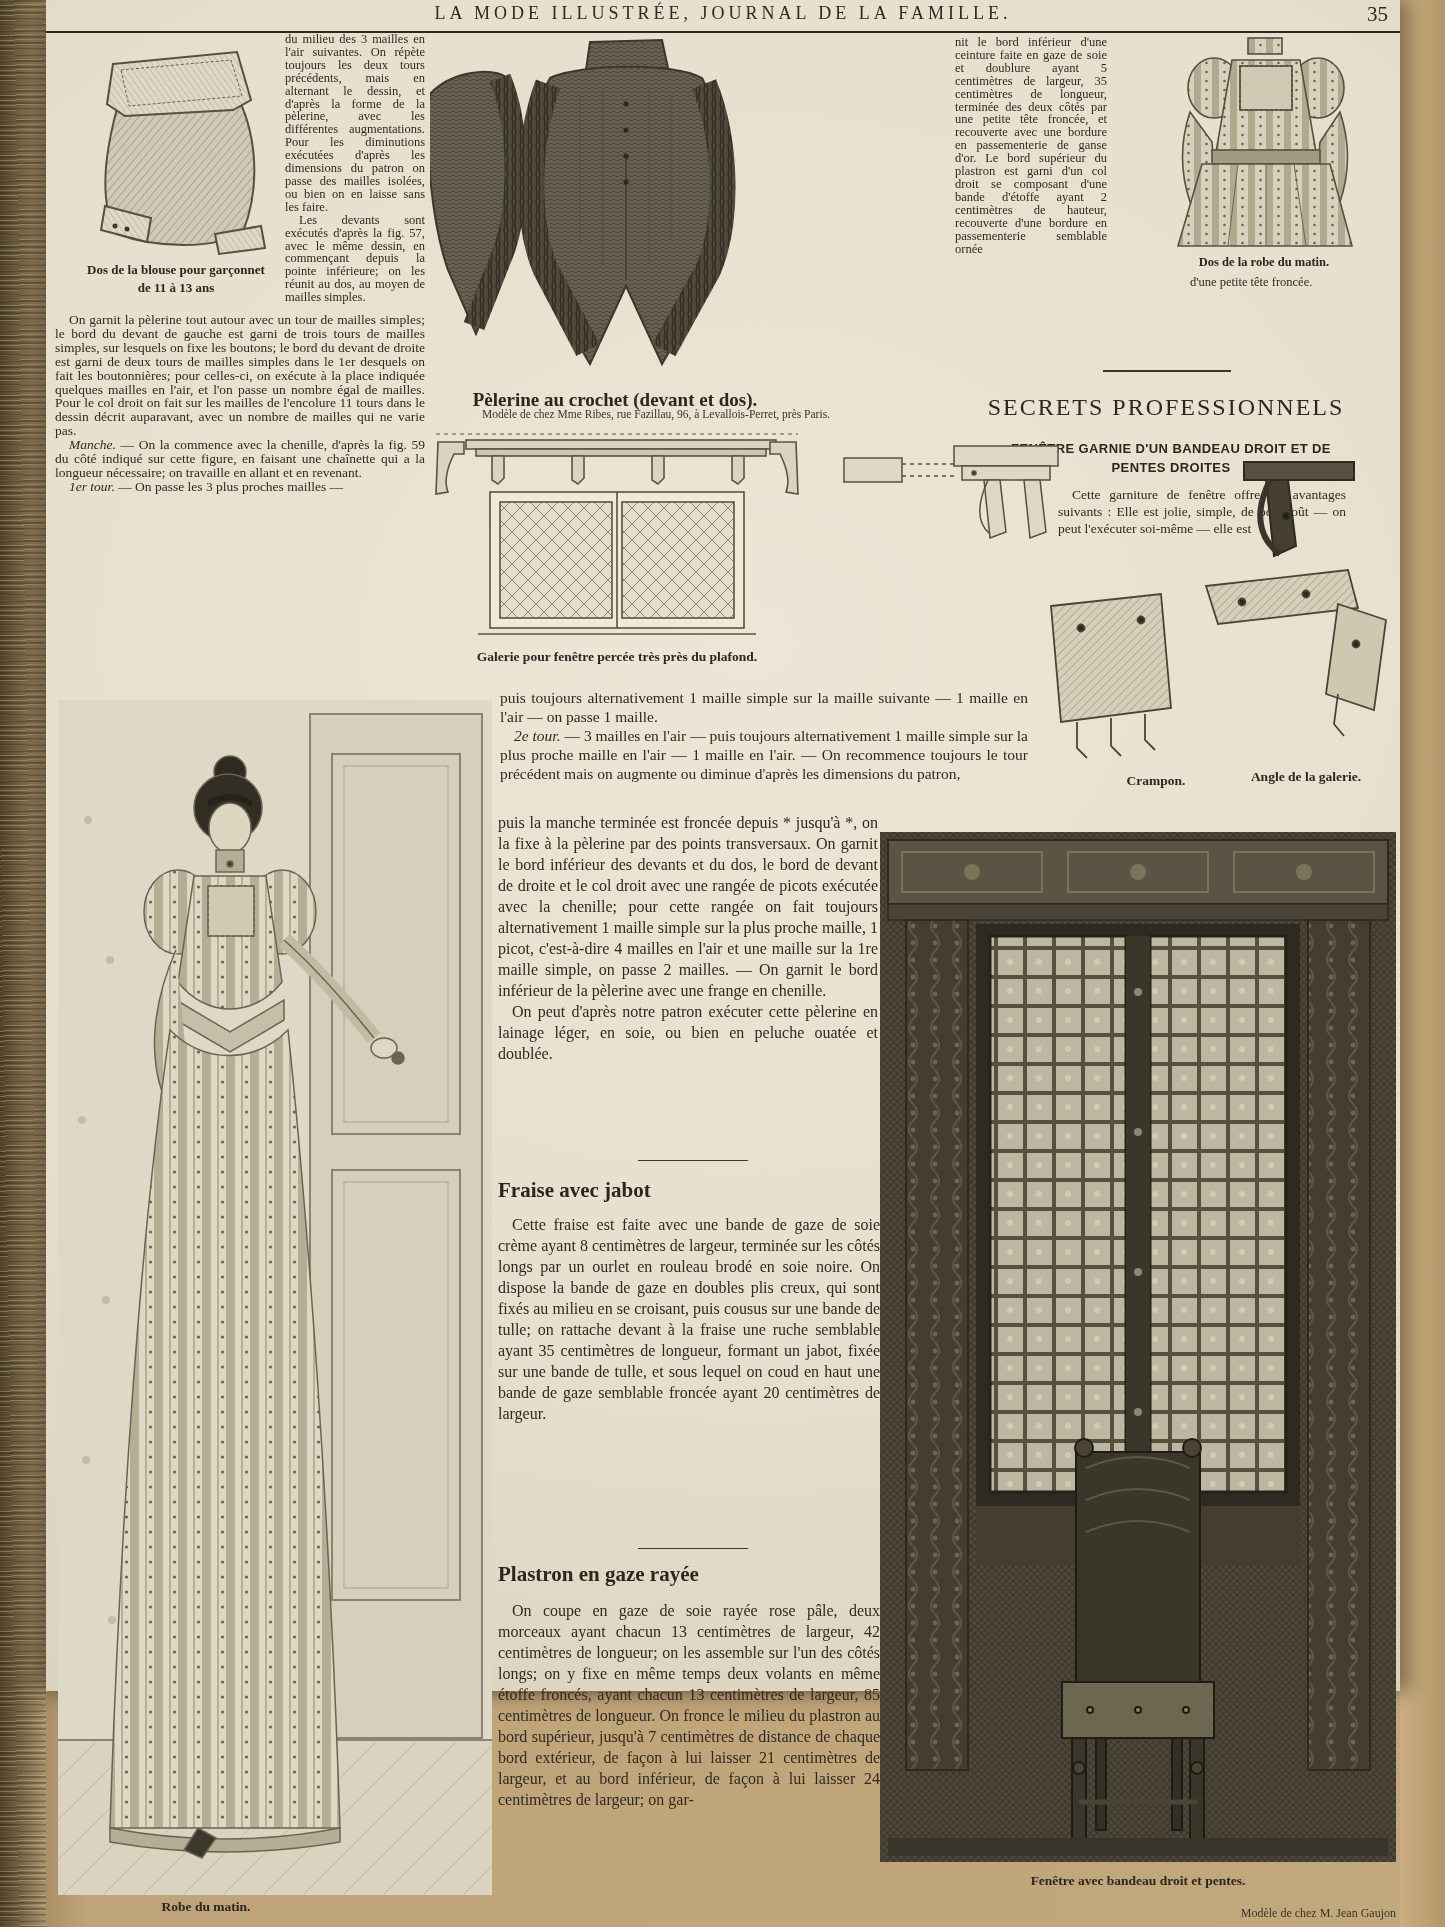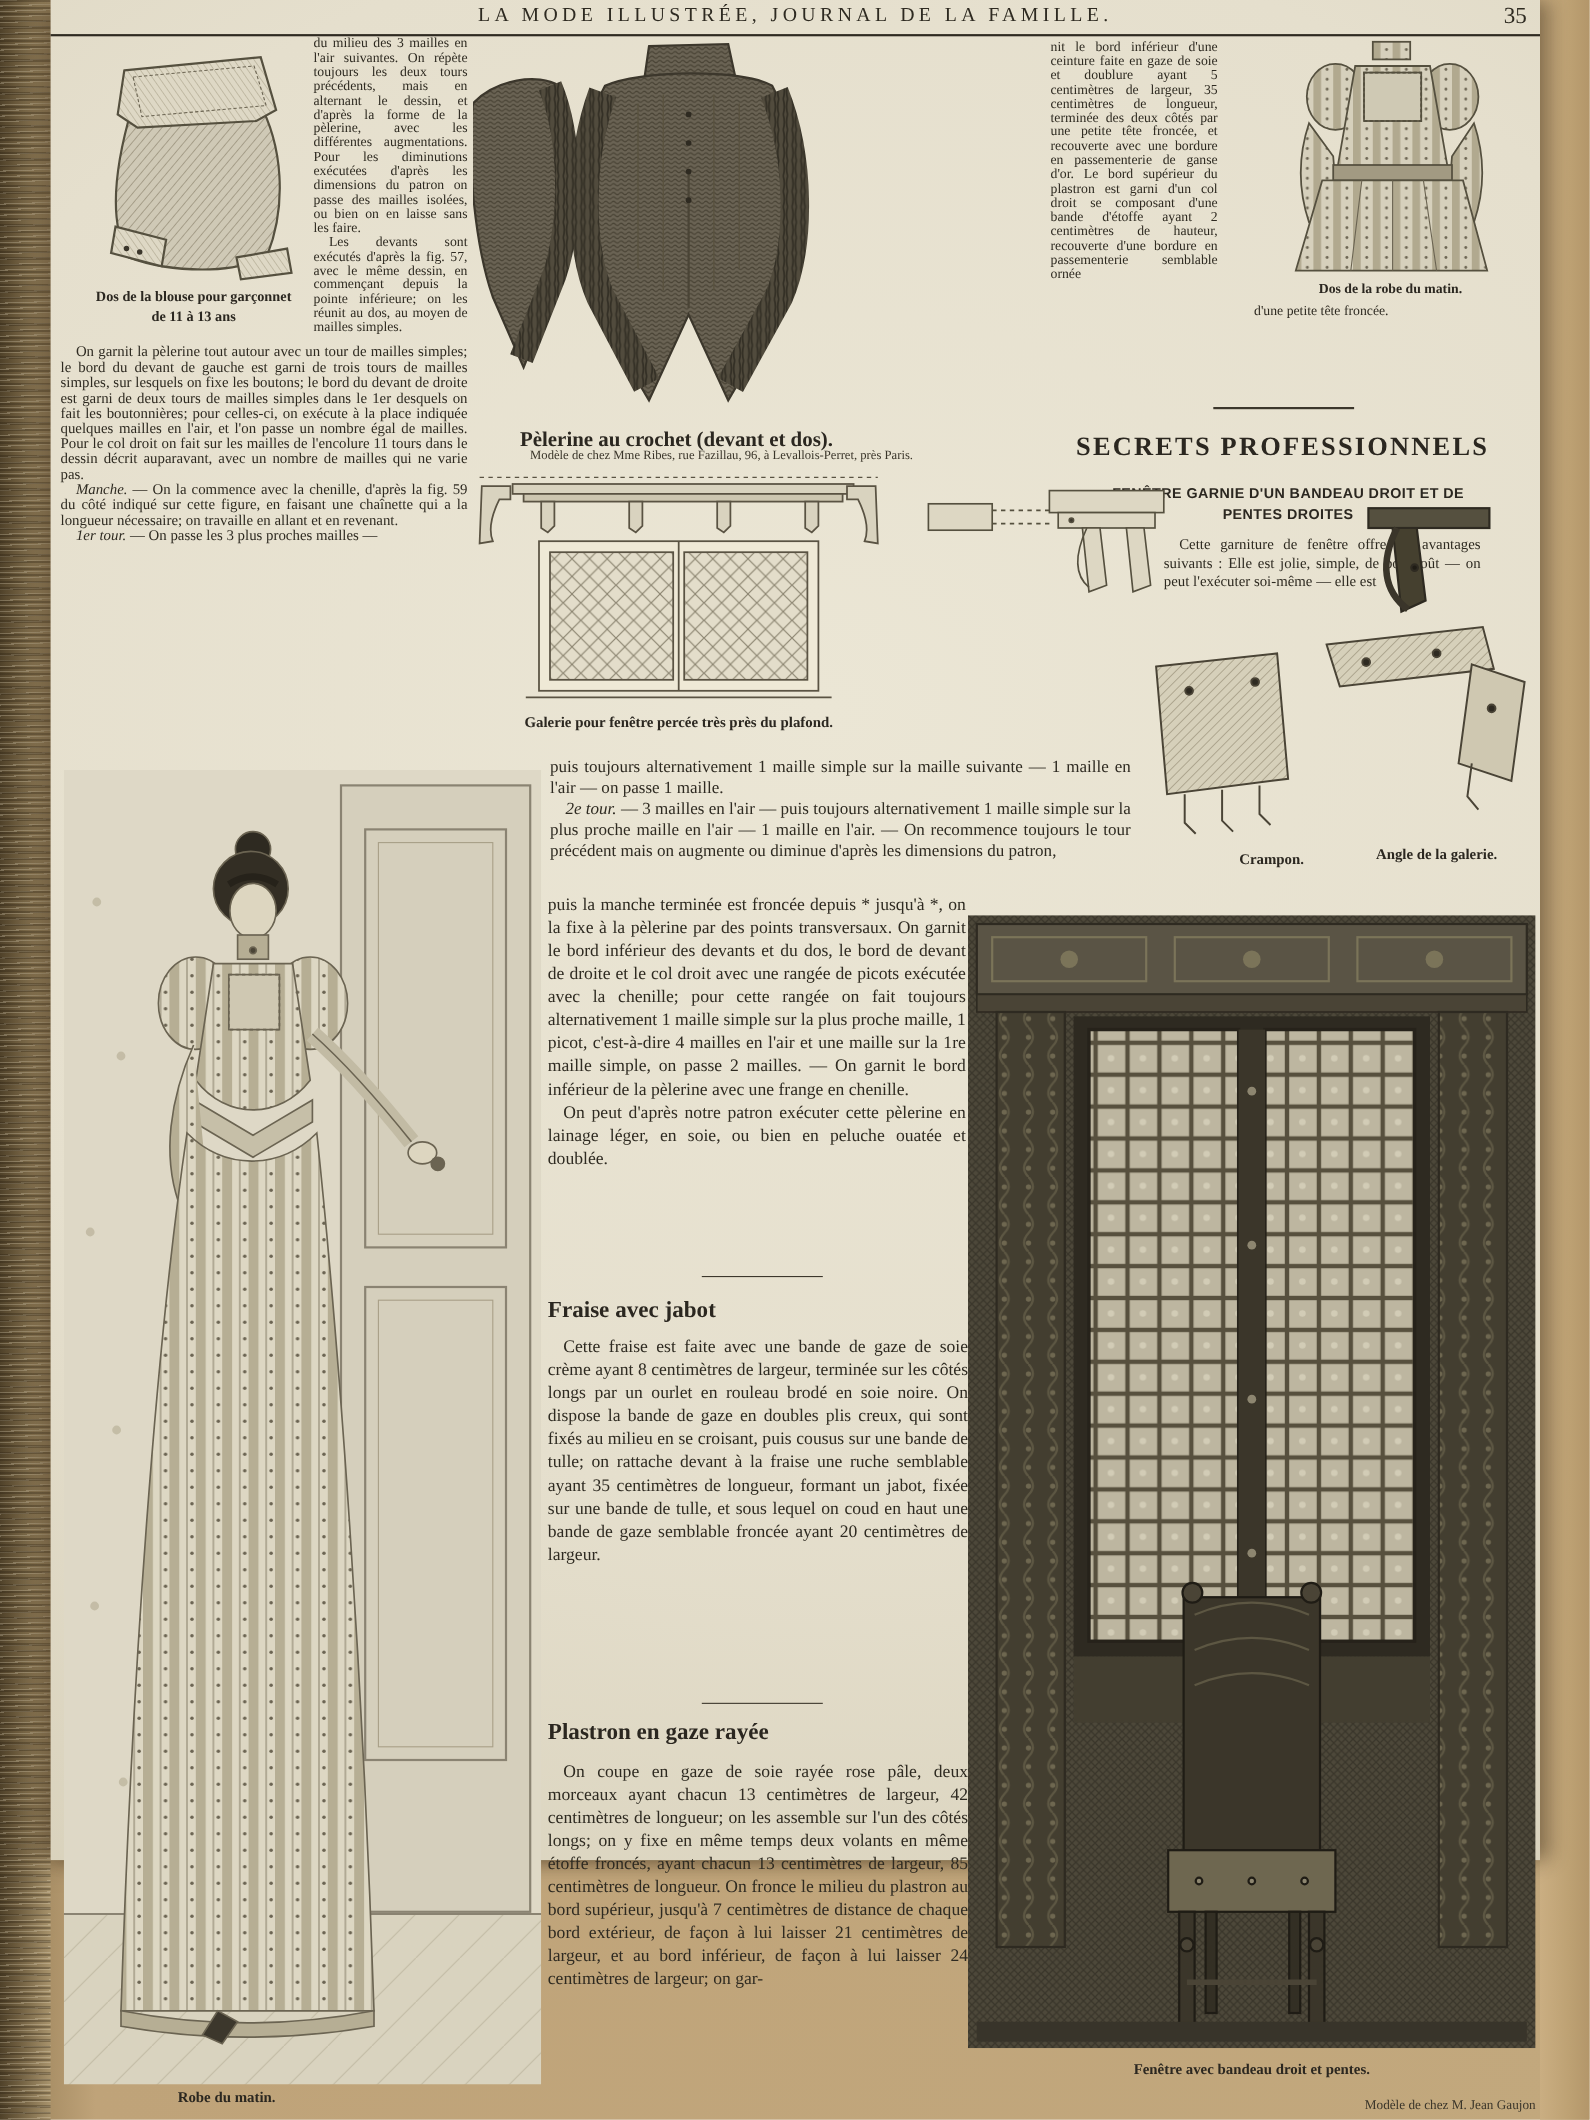--- a/index.html
+++ b/index.html
@@ -30,21 +30,21 @@
   .t p.ni{text-indent:0;}
   .cap{position:absolute;color:#2b2720;text-align:center;font-weight:bold;line-height:1.3;}
   .capsm{position:absolute;color:#3a352a;text-align:right;font-weight:normal;}
   .rule{position:absolute;border-top:2px solid #3c372c;}
   .hdr{
     position:absolute;left:0;top:3px;width:100%;text-align:center;
     font-size:18px;letter-spacing:4px;color:#2e2a21;
   }
   .pgnum{position:absolute;right:12px;top:2px;font-size:21px;color:#2e2a21;}
   .hdr-rule{position:absolute;left:0;top:31px;width:100%;border-top:2px solid #2e2a21;}
-  .h-secrets{position:absolute;text-align:center;font-size:24px;letter-spacing:2px;color:#2b2720;font-weight:bold;}
+  .h-secrets{position:absolute;text-align:center;font-size:24px;letter-spacing:2px;color:#2b2720;}
   .h-sub{
     position:absolute;text-align:center;color:#2b2720;
     font-family:"Liberation Sans", sans-serif;font-weight:bold;font-size:13px;letter-spacing:.4px;line-height:1.45;
   }
   .h-art{position:absolute;text-align:left;font-weight:bold;font-size:21px;color:#2b2720;}
   .illo{position:absolute;}
   i{font-style:italic;}
 </style>
 </head>
 <body>
@@ -146,21 +146,21 @@
       <rect x="190" y="74" width="112" height="116" fill="url(#lat)"></rect>
       <line x1="185" y1="64" x2="185" y2="200"></line>
       <line x1="46" y1="206" x2="324" y2="206"></line>
     </g>
   </svg>
   <div class="cap" style="left:386px;top:648px;width:370px;font-size:13.5px;">Galerie pour fenêtre percée très près du plafond.</div>
 
   <div class="t" style="left:909px;top:36px;width:152px;font-size:12.5px;line-height:12.9px;">
     <p class="ni">nit le bord inférieur d'une ceinture faite en gaze de soie et doublure ayant 5 centimètres de largeur, 35 centimètres de longueur, terminée des deux côtés par une petite tête froncée, et recouverte avec une bordure en passementerie de ganse d'or. Le bord supérieur du plastron est garni d'un col droit se composant d'une bande d'étoffe ayant 2 centimètres de hauteur, recouverte d'une bordure en passementerie semblable ornée</p>
   </div>
-  <div class="t" style="left:1094px;top:276px;width:250px;font-size:12.5px;line-height:12.9px;text-align:left;">
+  <div class="t" style="left:1144px;top:276px;width:250px;font-size:12.5px;line-height:12.9px;text-align:left;">
     <p class="ni">d'une petite tête froncée.</p>
   </div>
 
   <svg class="illo" style="left:1094px;top:32px;width:248px;height:220px;" viewBox="0 0 248 220">
     <defs>
       <pattern id="rs" width="18" height="18" patternUnits="userSpaceOnUse">
         <rect width="18" height="18" fill="#d6d0bc"></rect>
         <rect x="0" width="7" height="18" fill="#b1a98f"></rect>
         <circle cx="12.5" cy="4" r="1.3" fill="#6b6452"></circle>
           <circle cx="12.5" cy="13" r="1.3" fill="#6b6452"></circle>

